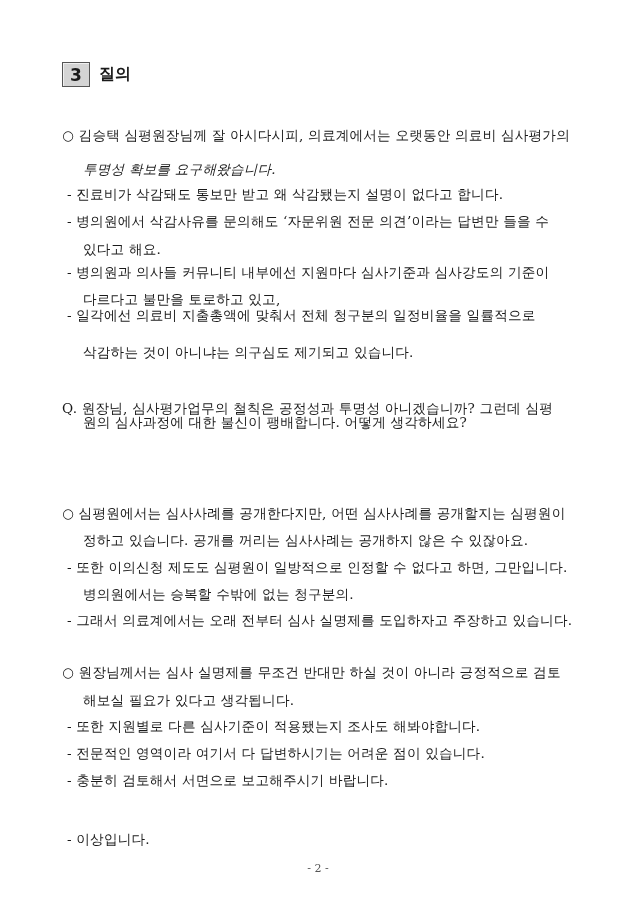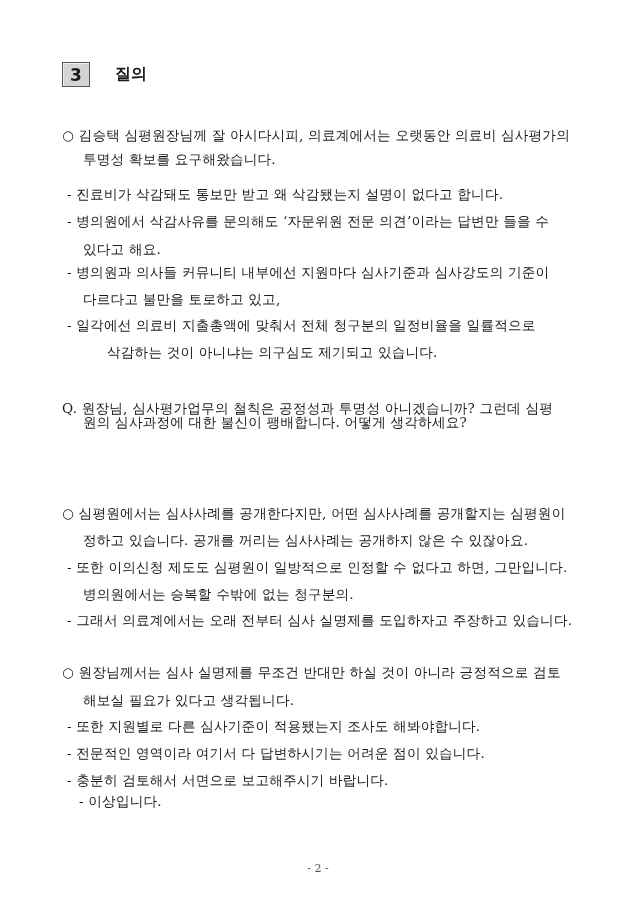--- a/index.html
+++ b/index.html
@@ -29,21 +29,21 @@
     border: 1px solid #555;
     box-shadow: inset 1px 1px 0 #f0f0f0;
     display: flex;
     align-items: center;
     justify-content: center;
     font-family: "DejaVu Sans", "Liberation Sans", sans-serif;
     font-size: 17px;
     font-weight: bold;
   }
   .section-title {
-    margin-left: 25px;
+    margin-left: 9px;
     font-family: "DejaVu Sans", "Liberation Sans", sans-serif;
     font-size: 16px;
     font-weight: bold;
   }
   .line {
     position: absolute;
     white-space: nowrap;
     font-size: 13.6px;
     letter-spacing: 0.2px;
     line-height: 20px;
@@ -65,45 +65,45 @@
 </style>
 </head>
 <body>
 
 <div class="section-header">
   <div class="section-num">3</div>
   <div class="section-title">질의</div>
 </div>
 
 <div class="line bullet-circle" style="top:125px;">○ 김승택 심평원장님께 잘 아시다시피, 의료계에서는 오랫동안 의료비 심사평가의</div>
-<div class="line indent-circle" style="top:149px;">투명성 확보를 요구해왔습니다.</div>
+<div class="line indent-circle" style="top:159px;font-style:italic;">투명성 확보를 요구해왔습니다.</div>
 
 <div class="line bullet-dash" style="top:184px;">- 진료비가 삭감돼도 통보만 받고 왜 삭감됐는지 설명이 없다고 합니다.</div>
 
 <div class="line bullet-dash" style="top:211px;">- 병의원에서 삭감사유를 문의해도 ‘자문위원 전문 의견’이라는 답변만 들을 수</div>
 <div class="line indent-dash" style="top:239px;">있다고 해요.</div>
 
 <div class="line bullet-dash" style="top:262px;">- 병의원과 의사들 커뮤니티 내부에선 지원마다 심사기준과 심사강도의 기준이</div>
 <div class="line indent-dash" style="top:289px;text-align:center;">다르다고 불만을 토로하고 있고,</div>
 
-<div class="line bullet-dash" style="top:315px;text-align:right;">- 일각에선 의료비 지출총액에 맞춰서 전체 청구분의 일정비율을 일률적으로</div>
-<div class="line indent-dash" style="top:342px;margin-left:24px;">삭감하는 것이 아니냐는 의구심도 제기되고 있습니다.</div>
+<div class="line bullet-dash" style="top:305px;text-align:right;">- 일각에선 의료비 지출총액에 맞춰서 전체 청구분의 일정비율을 일률적으로</div>
+<div class="line indent-dash" style="top:342px;">삭감하는 것이 아니냐는 의구심도 제기되고 있습니다.</div>
 
 <div class="line q-line" style="top:398px;">Q. 원장님, 심사평가업무의 철칙은 공정성과 투명성 아니겠습니까? 그런데 심평</div>
 <div class="line indent-circle" style="top:412px;">원의 심사과정에 대한 불신이 팽배합니다. 어떻게 생각하세요?</div>
 
 <div class="line bullet-circle" style="top:503px;">○ 심평원에서는 심사사례를 공개한다지만, 어떤 심사사례를 공개할지는 심평원이</div>
 <div class="line indent-circle" style="top:530px;">정하고 있습니다. 공개를 꺼리는 심사사례는 공개하지 않은 수 있잖아요.</div>
 
 <div class="line bullet-dash" style="top:557px;">- 또한 이의신청 제도도 심평원이 일방적으로 인정할 수 없다고 하면, 그만입니다.</div>
 <div class="line indent-dash" style="top:584px;">병의원에서는 승복할 수밖에 없는 청구분의.</div>
 
 <div class="line bullet-dash" style="top:610px;text-align:right;">- 그래서 의료계에서는 오래 전부터 심사 실명제를 도입하자고 주장하고 있습니다.</div>
 
 <div class="line bullet-circle" style="top:662px;">○ 원장님께서는 심사 실명제를 무조건 반대만 하실 것이 아니라 긍정적으로 검토</div>
 <div class="line indent-circle" style="top:690px;">해보실 필요가 있다고 생각됩니다.</div>
 
 <div class="line bullet-dash" style="top:716px;">- 또한 지원별로 다른 심사기준이 적용됐는지 조사도 해봐야합니다.</div>
 <div class="line bullet-dash" style="top:743px;">- 전문적인 영역이라 여기서 다 답변하시기는 어려운 점이 있습니다.</div>
 <div class="line bullet-dash" style="top:770px;">- 충분히 검토해서 서면으로 보고해주시기 바랍니다.</div>
-<div class="line bullet-dash" style="top:791px;margin-left:12px;">- 이상입니다.</div>
+<div class="line bullet-dash" style="top:829px;">- 이상입니다.</div>
 
 <div class="page-number">- 2 -</div>
 
 </body></html>

